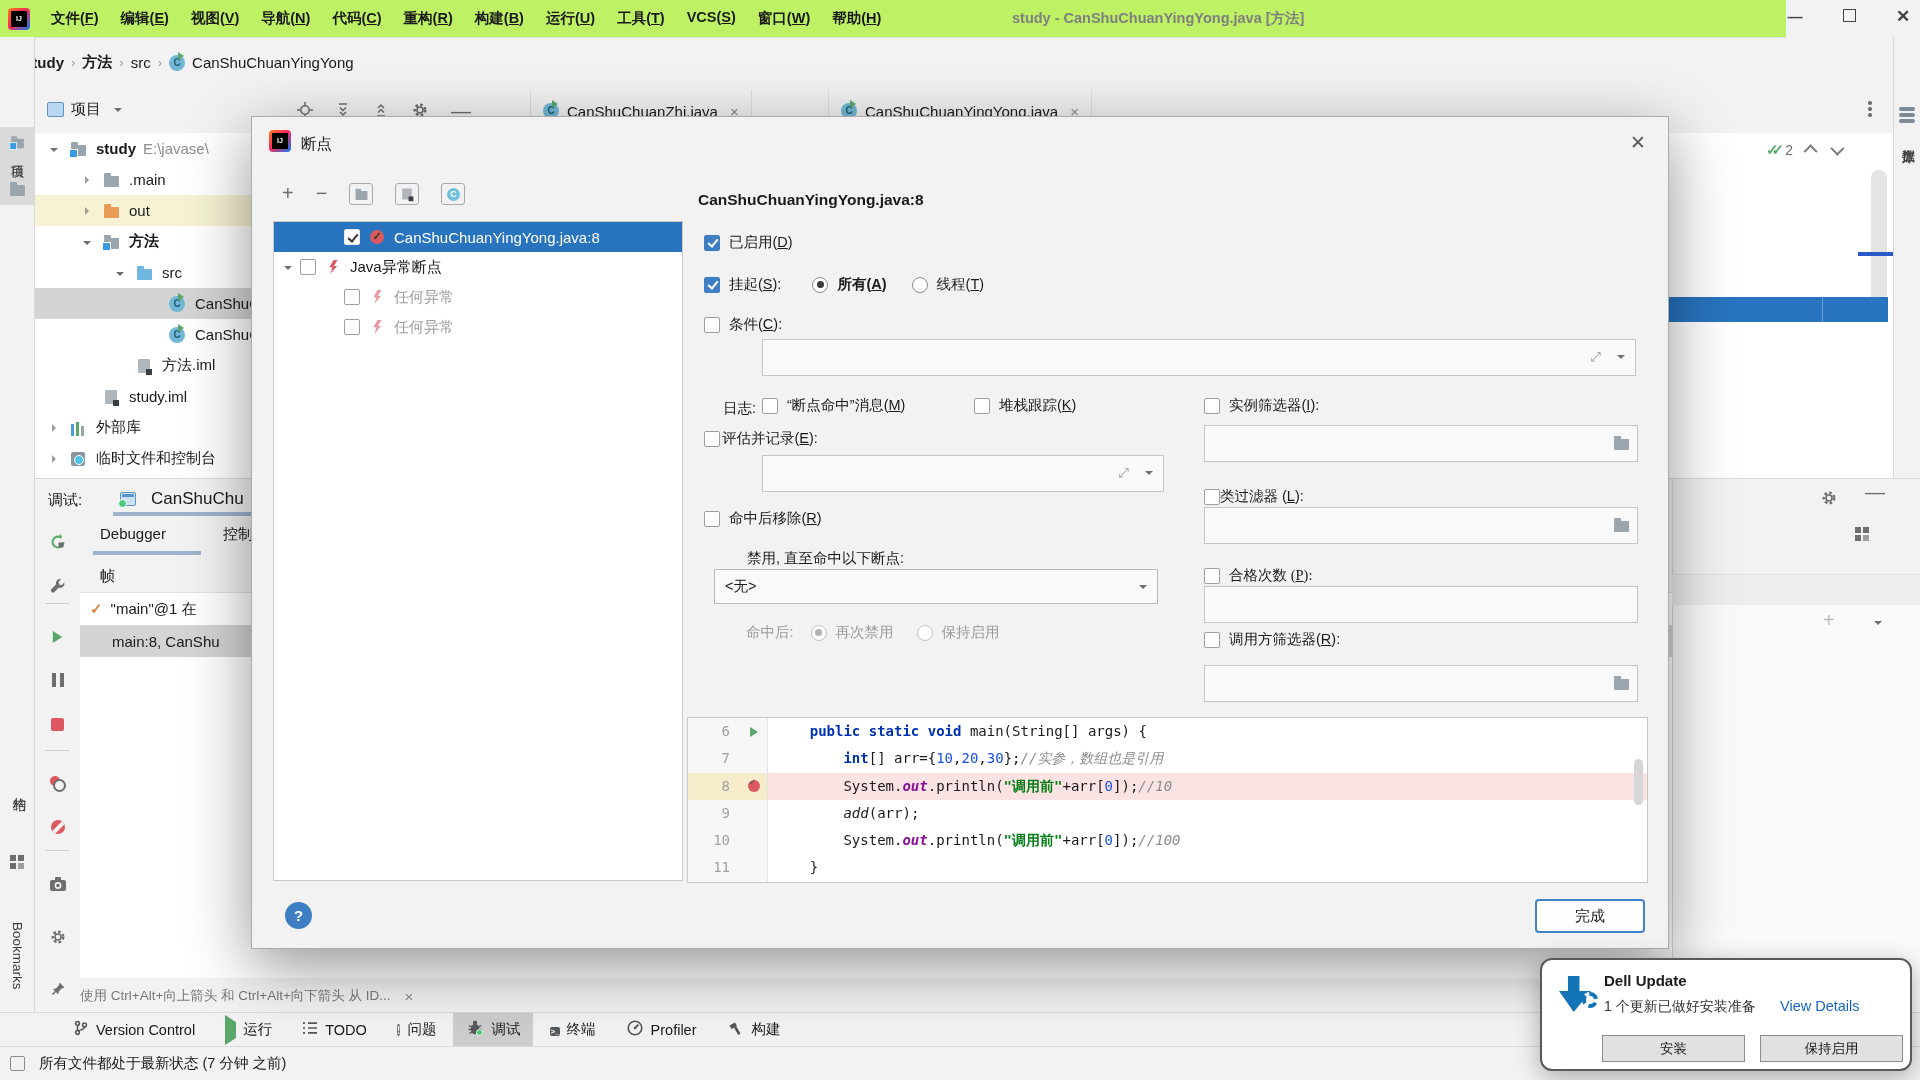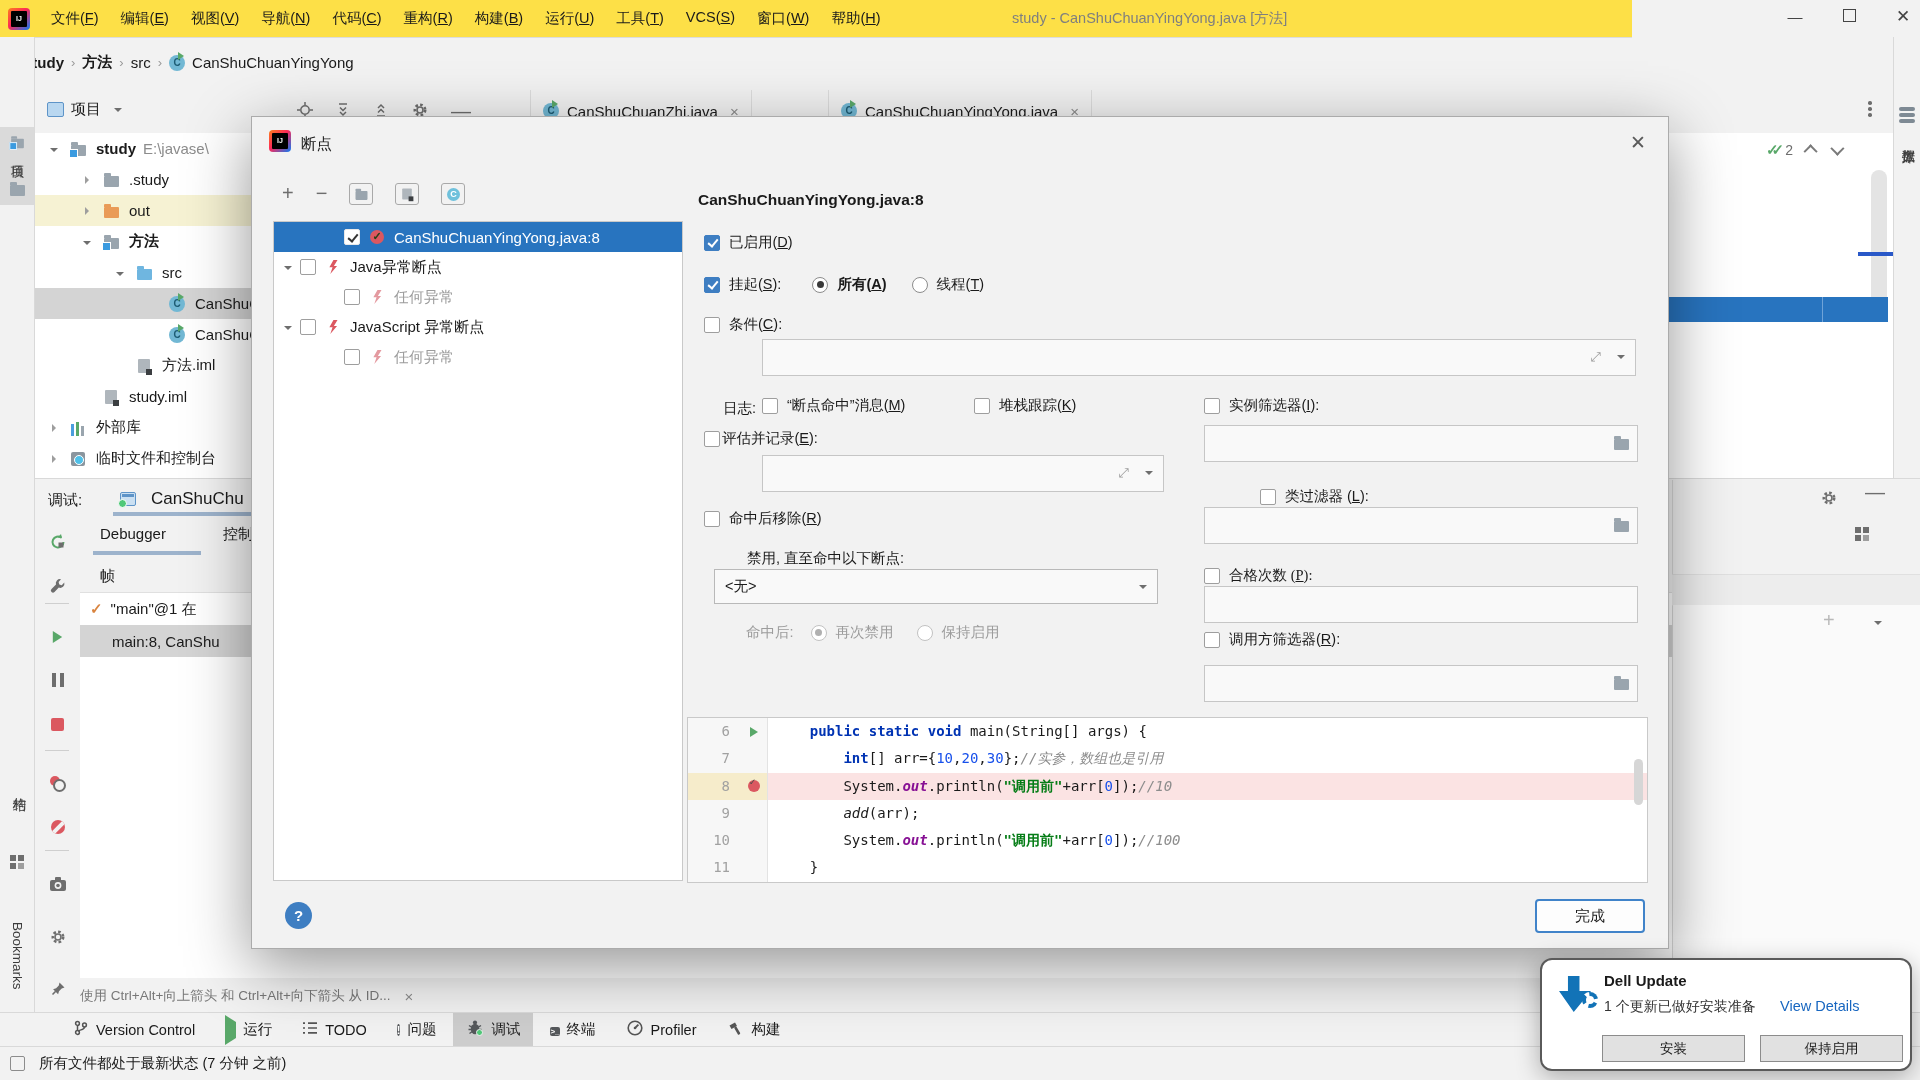--- a/index.html
+++ b/index.html
@@ -4,21 +4,21 @@
 <style>
   html,body{margin:0;padding:0;}
   body{width:1920px;height:1080px;position:relative;overflow:hidden;
        font-family:"Liberation Sans",sans-serif;background:#F2F2F2;color:#1A1A1A;
        -webkit-font-smoothing:antialiased;}
   .abs{position:absolute;}
   u{text-decoration:underline;}
   i,b,s{font-style:normal;text-decoration:none;font-weight:normal;display:inline-block;}
 
   
-  #menubar{left:0;top:0;width:1632px;height:37px;background:#fde047;border-bottom:1px solid #DCDCDC;display:flex;align-items:center;}
+  #menubar{left:0;top:0;width:1786px;height:37px;background:#bef264;border-bottom:1px solid #DCDCDC;display:flex;align-items:center;font-weight:bold;}
   .menu-item{font-size:14.5px;padding:0 11px;cursor:default;}
   #win-title{position:absolute;left:1012px;top:9px;font-size:14.5px;color:#7F7F7F;}
   .wm-btn{position:absolute;top:0;width:46px;height:36px;text-align:center;line-height:34px;font-size:15px;color:#444;}
   #toolbar{left:0;top:38px;width:1920px;height:52px;background:#F2F2F2;border-bottom:1px solid #D9D9D9;}
   .crumb{font-size:15px;}
   .crumb.b{font-weight:bold;}
   .crumb-sep{color:#9A9A9A;margin:0 7px;font-size:13px;}
   #runconfig{left:1251px;top:53px;width:276px;height:32px;background:#FDFDFD;border:1px solid #C2C2C2;border-radius:3px;display:flex;align-items:center;padding:0 8px;box-sizing:border-box;font-size:14.5px;}
   .caret{width:0;height:0;border:4.5px solid transparent;border-top-color:#6E6E6E;margin-left:6px;transform:translateY(2px);}
 
@@ -318,21 +318,21 @@
       <span class="lbl" style="font-weight:bold;">study</span>
       <span class="sfx">E:\javase\</span>
     </div>
     <div class="trow" style="padding-left: 40px;">
       <span class="slot">
         <span class="tri r"></span>
       </span>
       <span class="slot">
         <span class="ic-folder"></span>
       </span>
-      <span class="lbl" style="">.study</span>
+      <span class="lbl" style="">.main</span>
     </div>
     <div class="trow" style="background: rgb(246, 242, 211); padding-left: 40px;">
       <span class="slot">
         <span class="tri r"></span>
       </span>
       <span class="slot">
         <span class="ic-folder org"></span>
       </span>
       <span class="lbl" style="">out</span>
     </div>
@@ -612,28 +612,20 @@
         </span>
         <span class="">Java异常断点</span>
       </div>
       <div class="bprow" style="padding-left: 70px;">
         <span class="cb "></span>
         <span style="width:18px;display:flex;justify-content:center;">
           <span class="ic-bolt mut"></span>
         </span>
         <span class="mut-lbl">任何异常</span>
       </div>
-      <div class="bprow" style="padding-left: 10px;">
-        <span class="tri d"></span>
-        <span class="cb "></span>
-        <span style="width:18px;display:flex;justify-content:center;">
-          <span class="ic-bolt"></span>
-        </span>
-        <span class="">JavaScript 异常断点</span>
-      </div>
       <div class="bprow" style="padding-left: 70px;">
         <span class="cb "></span>
         <span style="width:18px;display:flex;justify-content:center;">
           <span class="ic-bolt mut"></span>
         </span>
         <span class="mut-lbl">任何异常</span>
       </div>
     </div>
 
   <div class="dlg-lbl" style="left:446px;top:74px;font-weight:bold;font-size:15.5px;">CanShuChuanYingYong.java:8</div>
@@ -700,21 +692,21 @@
   </div>
 
   <div style="position:absolute;left:952px;top:279px;display:flex;gap:9px;align-items:center;">
     <span class="cb"></span>
       <span class="dlg-lbl mn" style="position:static;">实例筛选器(<u>I</u>):</span>
   </div>
   <div class="inp" style="left:952px;top:308px;width:434px;height:37px;">
     <span class="fold ic-folder"></span>
   </div>
 
-  <div style="position:absolute;left:1008px;top:370px;display:flex;gap:9px;align-items:center;">
+  <div style="position:absolute;left:952px;top:370px;display:flex;gap:0;align-items:center;">
     <span class="cb"></span>
       <span class="dlg-lbl mn" style="position:static;">类过滤器 (<u>L</u>):</span>
   </div>
   <div class="inp" style="left:952px;top:390px;width:434px;height:37px;">
     <span class="fold ic-folder"></span>
   </div>
 
   <div style="position:absolute;left:952px;top:449px;display:flex;gap:9px;align-items:center;">
     <span class="cb"></span>
       <span class="dlg-lbl mn" style="position:static;font-family:Liberation Serif, serif;">合格次数 (<u>P</u>):</span>

